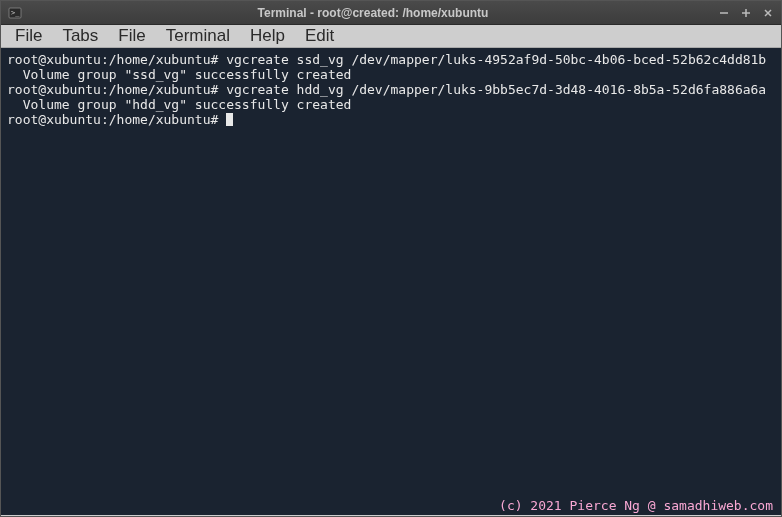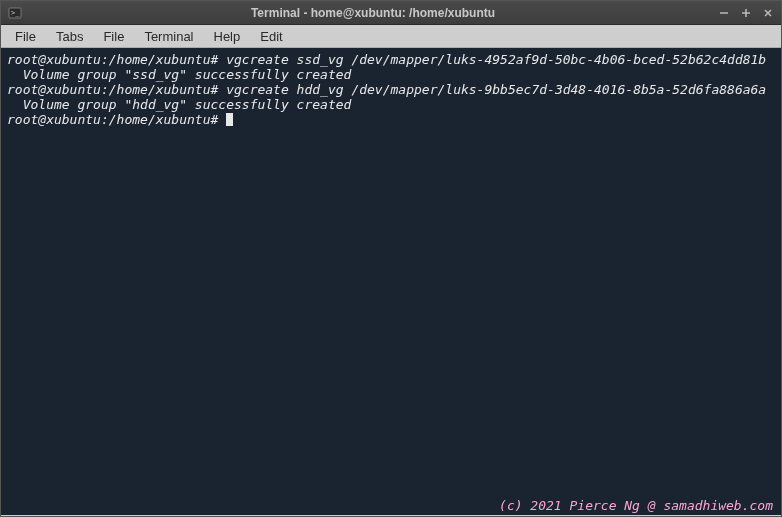--- a/index.html
+++ b/index.html
@@ -51,39 +51,38 @@
       cursor: pointer;
       font-size: 13px;
       line-height: 1;
     }
     .menubar {
       display: flex;
       height: 23px;
       background: #cecece;
       align-items: center;
       padding: 0 4px;
-      font-size: 13px;
+      font-size: 17px;
       color: #2a2a2a;
       border-bottom: 1px solid #aaa;
     }
     .menu-item {
       padding: 3px 10px;
       cursor: pointer;
     }
     .terminal-body {
       background: #1a2330;
       height: calc(517px - 24px - 23px - 3px);
       padding: 4px 6px;
       font-family: "DejaVu Sans Mono", "Liberation Mono", monospace;
       font-size: 13px;
       line-height: 15px;
       color: #e8e8e8;
       position: relative;
       overflow: hidden;
-      font-style: italic;
     }
     .term-line { white-space: pre; }
     .cursor {
       display: inline-block;
       width: 7px;
       height: 13px;
       background: #e8e8e8;
       vertical-align: text-bottom;
       margin-bottom: 1px;
     }
@@ -103,21 +102,21 @@
 </head>
 <body>
 
 <div class="titlebar">
   <span class="title-icon">
     <svg width="14" height="14" viewBox="0 0 14 14">
         <rect x="1" y="2" width="12" height="10" rx="1" fill="#2a2a2a" stroke="#888" stroke-width="0.8"></rect>
         <text x="3" y="9" font-size="7" fill="#ccc" font-family="monospace">&gt;_</text>
       </svg>
   </span>
-  <span class="title-text">Terminal - home@xubuntu: /home/xubuntu</span>
+  <span class="title-text">Terminal - root@created: /home/xubuntu</span>
   <div class="window-controls">
     <span class="win-btn">
       <svg width="10" height="10" viewBox="0 0 10 10">
           <line x1="1" y1="5" x2="9" y2="5" stroke="#bbb" stroke-width="1.5"></line>
         </svg>
     </span>
     <span class="win-btn">
       <svg width="10" height="10" viewBox="0 0 10 10">
           <line x1="5" y1="1" x2="5" y2="9" stroke="#bbb" stroke-width="1.5"></line>
           <line x1="1" y1="5" x2="9" y2="5" stroke="#bbb" stroke-width="1.5"></line>

